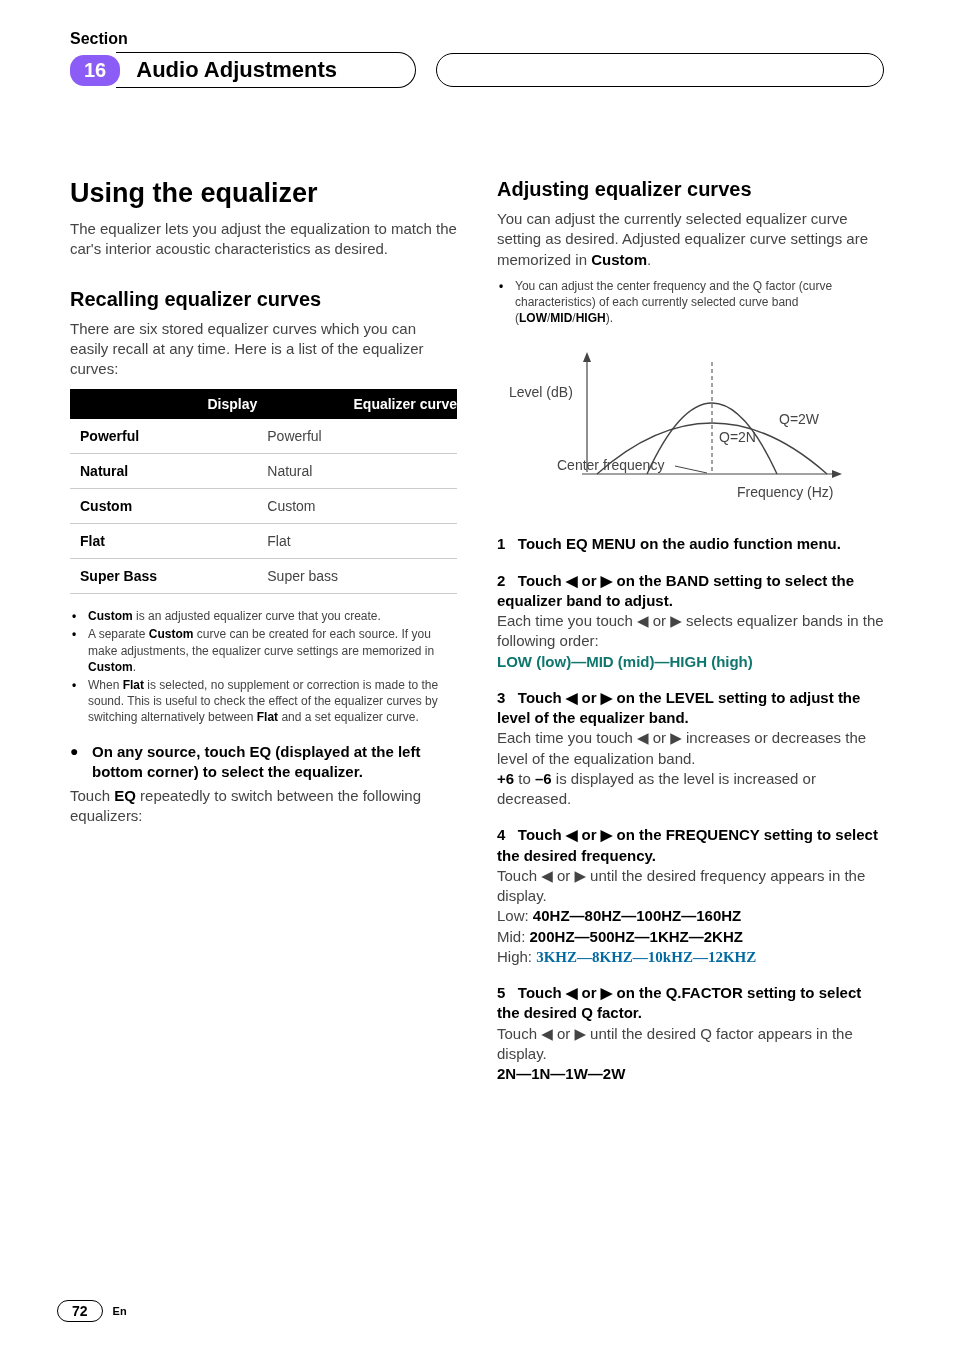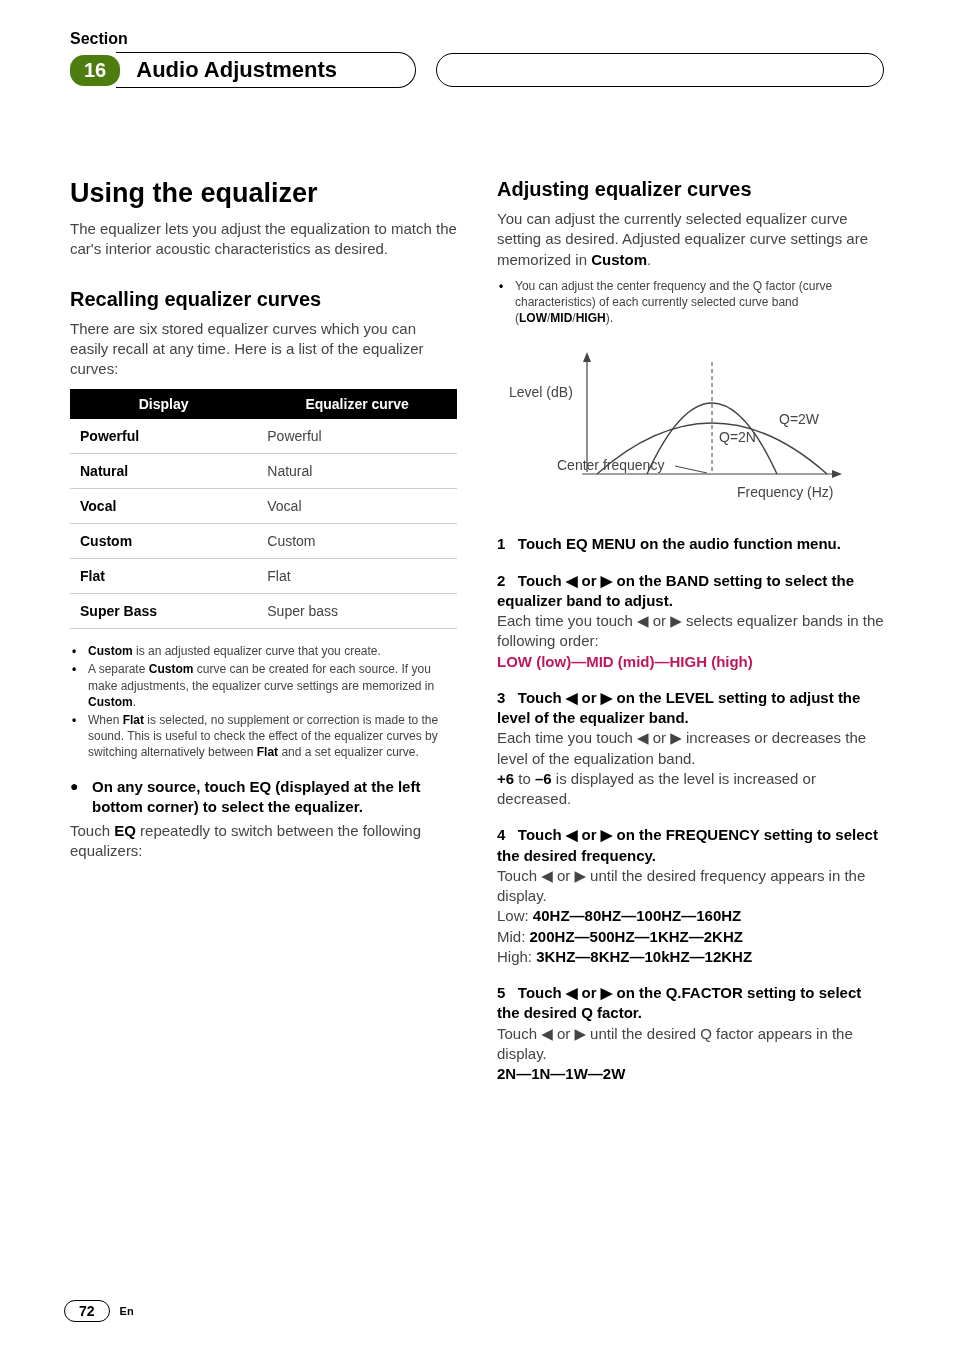--- a/index.html
+++ b/index.html
@@ -16,21 +16,21 @@
     font-size: 16px;
     font-weight: bold;
     margin-bottom: 4px;
   }
   .header-row {
     display: flex;
     align-items: center;
     gap: 0;
   }
   .section-badge {
-    background: #4d7c0f;
+    background: #8b5cf6;
     color: #fff;
     font-weight: bold;
     font-size: 20px;
     border-radius: 14px;
     padding: 4px 14px;
     margin-right: 6px;
     display: inline-block;
   }
   .header-title-pill {
     border: 1.5px solid #000;
@@ -87,21 +87,21 @@
   table.eq-table {
     width: 100%;
     border-collapse: collapse;
     margin-top: 10px;
     margin-bottom: 14px;
     font-size: 14px;
   }
   table.eq-table th {
     background: #000;
     color: #fff;
-    text-align: center;
+    text-align: right;
     padding: 7px 0;
     font-weight: bold;
   }
   table.eq-table td {
     padding: 9px 10px;
     border-bottom: 1px solid #ccc;
     color: #444;
   }
   table.eq-table td:first-child {
     font-weight: bold;
@@ -154,21 +154,21 @@
   .step-body {
     color: #444;
   }
   b, strong { color: #000; font-weight: bold; }
   .diagram {
     margin: 14px 0 18px 0;
   }
   .footer {
     position: absolute;
     bottom: 30px;
-    left: 64px;
+    left: 57px;
     display: flex;
     align-items: center;
     gap: 10px;
   }
   .page-oval {
     border: 1.5px solid #000;
     border-radius: 14px;
     padding: 2px 14px;
     font-weight: bold;
     font-size: 14px;
@@ -207,24 +207,20 @@
         </tr>
       </thead>
       <tbody>
         <tr>
             <td>Powerful</td>
             <td>Powerful</td>
           </tr>
         <tr>
             <td>Natural</td>
             <td>Natural</td>
-          </tr>
-        <tr>
-            <td>Vocal</td>
-            <td>Vocal</td>
           </tr>
         <tr>
             <td>Custom</td>
             <td>Custom</td>
           </tr>
         <tr>
             <td>Flat</td>
             <td>Flat</td>
           </tr>
         <tr>
@@ -287,37 +283,37 @@
       </svg>
     </div>
 
     <div class="step">
       <span class="step-head"><span>1</span>&nbsp;&nbsp;&nbsp;<span>Touch EQ MENU on the audio function menu.</span></span>
     </div>
 
     <div class="step">
       <div class="step-head"><span>2</span>&nbsp;&nbsp;&nbsp;<span>Touch ◀ or ▶ on the BAND setting to select the equalizer band to adjust.</span></div>
       <div class="step-body">Each time you touch ◀ or ▶ selects equalizer bands in the following order:</div>
-      <div class="step-body"><b style="color:#be185d;margin-top:32px;">LOW (low)—MID (mid)—HIGH (high)</b></div>
+      <div class="step-body"><b style="color:#0f766e;margin-top:32px;">LOW (low)—MID (mid)—HIGH (high)</b></div>
     </div>
 
     <div class="step">
       <div class="step-head"><span>3</span>&nbsp;&nbsp;&nbsp;<span>Touch ◀ or ▶ on the LEVEL setting to adjust the level of the equalizer band.</span></div>
       <div class="step-body">Each time you touch ◀ or ▶ increases or decreases the level of the equalization band.</div>
       <div class="step-body">
         <b style="color:#000;">+6</b><span> to </span><b style="color:#000;">–6</b><span> is displayed as the level is increased or decreased.</span>
       </div>
     </div>
 
     <div class="step">
       <div class="step-head"><span>4</span>&nbsp;&nbsp;&nbsp;<span>Touch ◀ or ▶ on the FREQUENCY setting to select the desired frequency.</span></div>
       <div class="step-body">Touch ◀ or ▶ until the desired frequency appears in the display.</div>
       <div class="step-body"><span>Low: </span><b style="color:#000000;">40HZ—80HZ—100HZ—160HZ</b></div>
       <div class="step-body"><span>Mid: </span><b style="color:#000;">200HZ—500HZ—1KHZ—2KHZ</b></div>
-      <div class="step-body"><span>High: </span><b style="color:#000000;">3KHZ—8KHZ—10kHZ—12KHZ</b></div>
+      <div class="step-body"><span>High: </span><b style="color:#0369a1;font-family:Liberation Serif, serif;">3KHZ—8KHZ—10kHZ—12KHZ</b></div>
     </div>
 
     <div class="step">
       <div class="step-head"><span>5</span>&nbsp;&nbsp;&nbsp;<span>Touch ◀ or ▶ on the Q.FACTOR setting to select the desired Q factor.</span></div>
       <div class="step-body">Touch ◀ or ▶ until the desired Q factor appears in the display.</div>
       <div class="step-body"><b style="color:#000;">2N—1N—1W—2W</b></div>
     </div>
   </div>
 </div>
 

